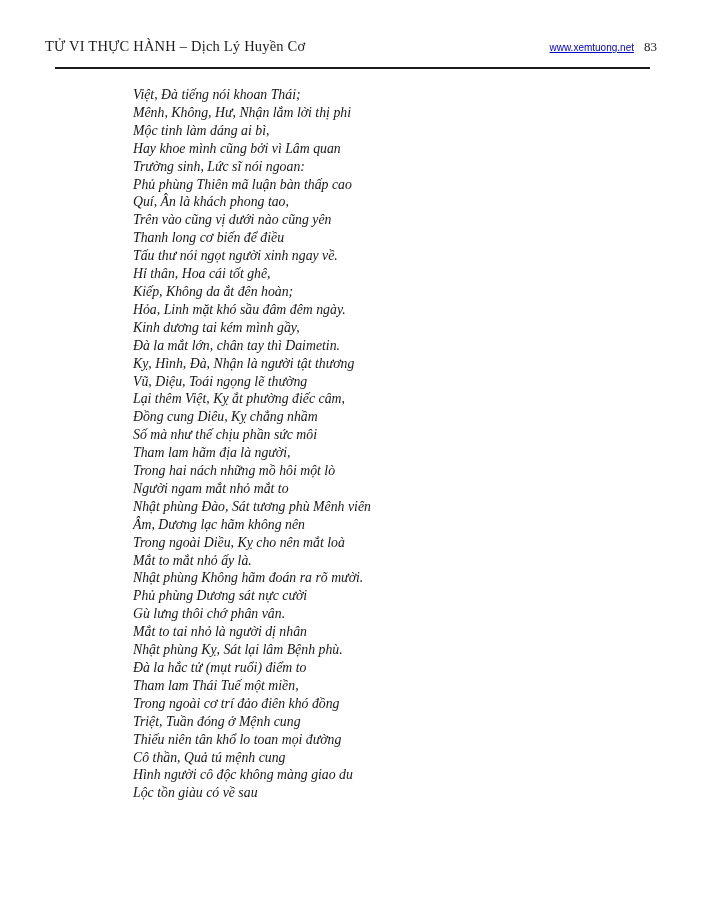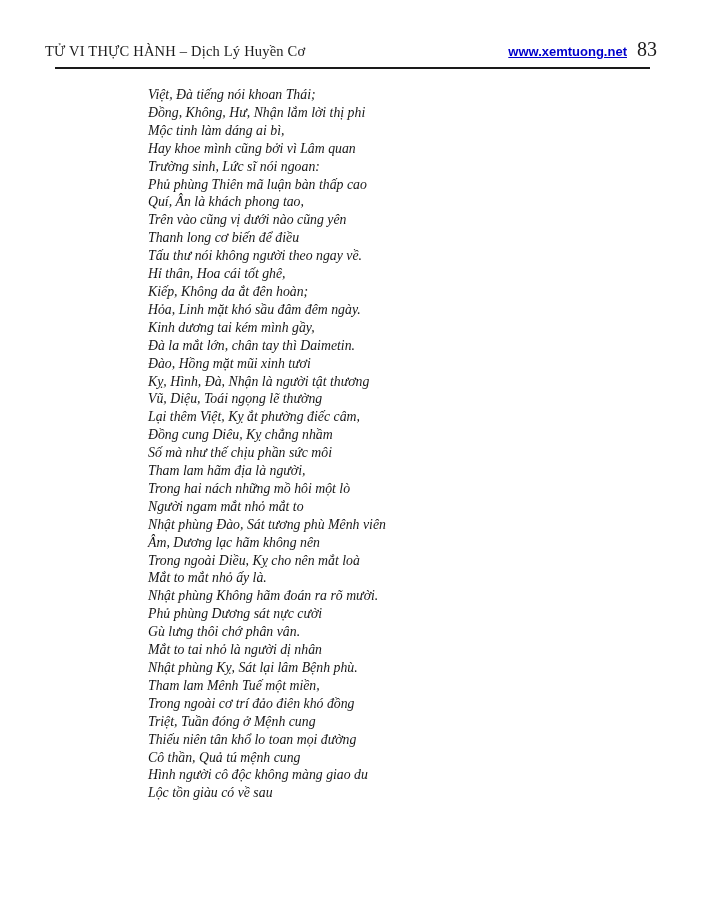--- a/index.html
+++ b/index.html
@@ -31,46 +31,45 @@
     color: #1c1c1c;
     white-space: nowrap;
   }
   .header-right {
     display: flex;
     align-items: baseline;
     gap: 10px;
   }
   .header-link {
     font-family: "Liberation Sans", sans-serif;
-    font-size: 13px;
-    font-weight: bold;
+    font-size: 10px;
+    font-weight: normal;
     color: #0000cc;
     text-decoration: underline;
     cursor: pointer;
     white-space: nowrap;
     margin-left: 36px;
   }
   .header-pagenum {
-    font-size: 20px;
+    font-size: 13px;
     color: #1c1c1c;
   }
   .header-rule {
     position: absolute;
     top: 67px;
     left: 55px;
     width: 595px;
     height: 2px;
     background: #1a1a1a;
   }
   .poem {
     position: absolute;
     top: 86px;
     left: 133px;
     width: 460px;
-    margin-left: 15px;
   }
   .poem-line {
     font-style: italic;
     font-size: 13.8px;
     line-height: 17.9px;
     white-space: nowrap;
     color: #161616;
   }
   .footer-bar {
     position: absolute;
@@ -91,53 +90,53 @@
     <span class="header-right">
       <span class="header-link">www.xemtuong.net</span>
       <span class="header-pagenum">83</span>
     </span>
   </div>
 
   <div class="header-rule"></div>
 
   <div class="poem">
       <div class="poem-line">Việt, Đà tiếng nói khoan Thái;</div>
-      <div class="poem-line">Đồng, Không, Hư, Nhận lắm lời thị phi</div>
+      <div class="poem-line">Mênh, Không, Hư, Nhận lắm lời thị phi</div>
       <div class="poem-line">Mộc tinh làm dáng ai bì,</div>
       <div class="poem-line">Hay khoe mình cũng bởi vì Lâm quan</div>
       <div class="poem-line">Trường sinh, Lức sĩ nói ngoan:</div>
       <div class="poem-line">Phủ phùng Thiên mã luận bàn thấp cao</div>
       <div class="poem-line">Quí, Ân là khách phong tao,</div>
       <div class="poem-line">Trên vào cũng vị dưới nào cũng yên</div>
       <div class="poem-line">Thanh long cơ biến để điều</div>
-      <div class="poem-line">Tấu thư nói không người theo ngay về.</div>
+      <div class="poem-line">Tấu thư nói ngọt người xinh ngay về.</div>
       <div class="poem-line">Hỉ thân, Hoa cái tốt ghê,</div>
       <div class="poem-line">Kiếp, Không da ắt đên hoàn;</div>
       <div class="poem-line">Hỏa, Linh mặt khó sầu đâm đêm ngày.</div>
       <div class="poem-line">Kinh dương tai kém mình gầy,</div>
       <div class="poem-line">Đà la mắt lớn, chân tay thì Daimetin.</div>
-      <div class="poem-line">Đào, Hồng mặt mũi xinh tươi</div>
       <div class="poem-line">Kỵ, Hình, Đà, Nhận là người tật thương</div>
       <div class="poem-line">Vũ, Diệu, Toái ngọng lẽ thường</div>
       <div class="poem-line">Lại thêm Việt, Kỵ ắt phường điếc câm,</div>
       <div class="poem-line">Đồng cung Diêu, Kỵ chẳng nhầm</div>
       <div class="poem-line">Số mà như thế chịu phần sức môi</div>
       <div class="poem-line">Tham lam hãm địa là người,</div>
       <div class="poem-line">Trong hai nách những mồ hôi một lò</div>
       <div class="poem-line">Người ngam mắt nhỏ mắt to</div>
       <div class="poem-line">Nhật phùng Đào, Sát tương phù Mênh viên</div>
       <div class="poem-line">Âm, Dương lạc hãm không nên</div>
       <div class="poem-line">Trong ngoài Diều, Kỵ cho nên mắt loà</div>
       <div class="poem-line">Mắt to mắt nhỏ ấy là.</div>
       <div class="poem-line">Nhật phùng Không hãm đoán ra rõ mười.</div>
       <div class="poem-line">Phủ phùng Dương sát nực cười</div>
       <div class="poem-line">Gù lưng thôi chớ phân vân.</div>
       <div class="poem-line">Mắt to tai nhỏ là người dị nhân</div>
       <div class="poem-line">Nhật phùng Kỵ, Sát lại lâm Bệnh phù.</div>
-      <div class="poem-line">Tham lam Mênh Tuế một miền,</div>
+      <div class="poem-line">Đà la hắc tử (mụt ruổi) điểm to</div>
+      <div class="poem-line">Tham lam Thái Tuế một miền,</div>
       <div class="poem-line">Trong ngoài cơ trí đảo điên khó đồng</div>
       <div class="poem-line">Triệt, Tuần đóng ở Mệnh cung</div>
       <div class="poem-line">Thiếu niên tân khổ lo toan mọi đường</div>
       <div class="poem-line">Cô thần, Quả tú mệnh cung</div>
       <div class="poem-line">Hình người cô độc không màng giao du</div>
       <div class="poem-line">Lộc tồn giàu có về sau</div>
     </div>
 
   <div class="footer-bar"></div>
 

